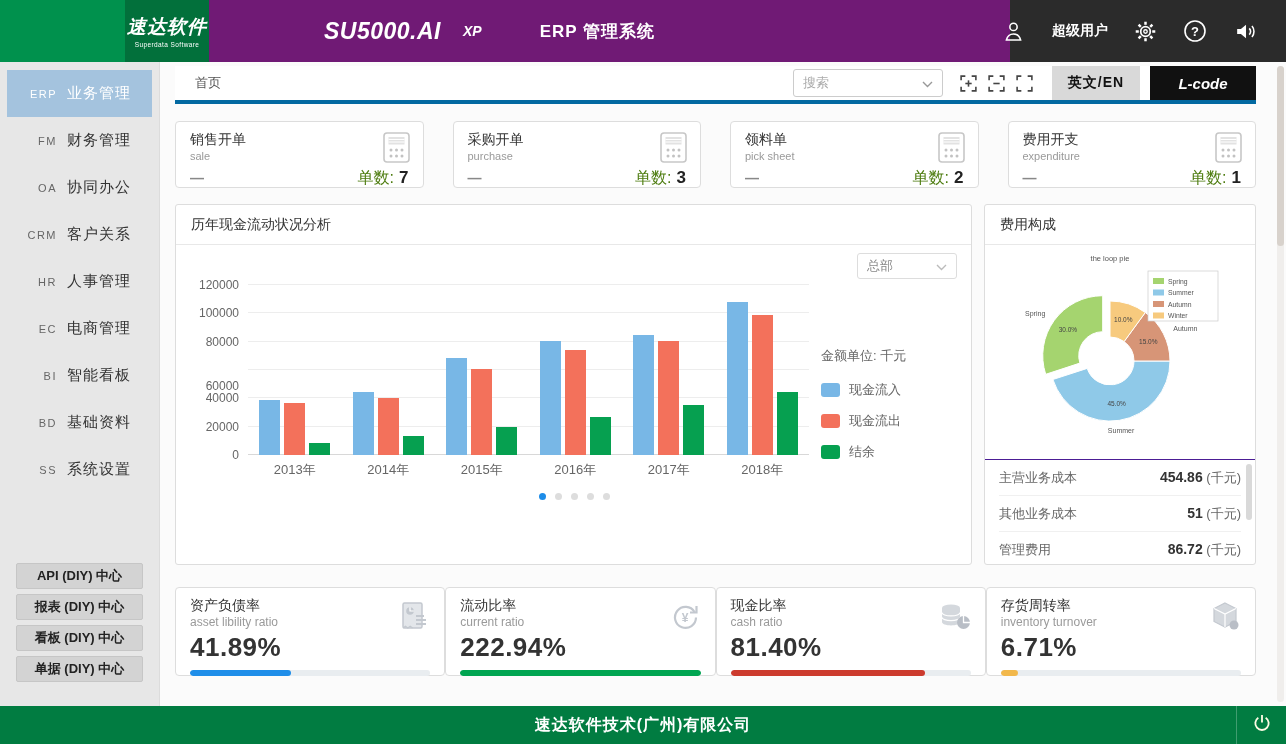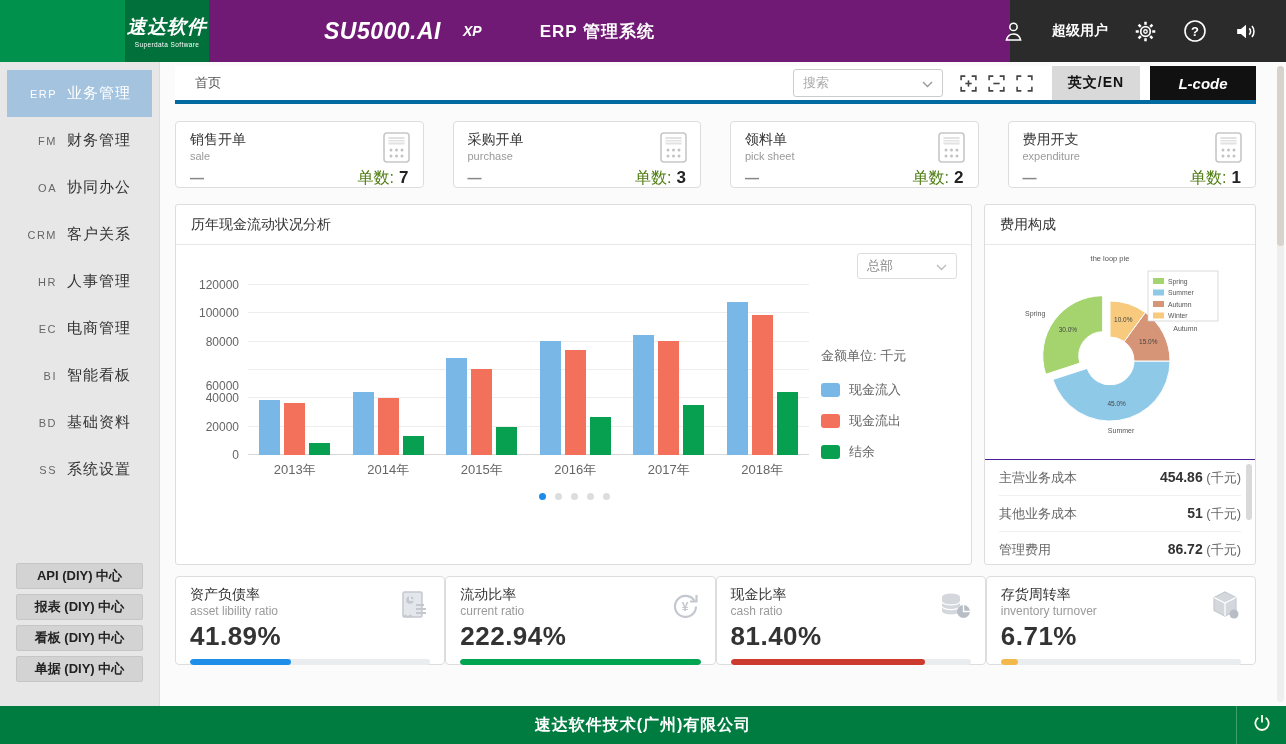--- a/index.html
+++ b/index.html
@@ -111,21 +111,21 @@
   .expense-list { border-top:1px solid #4c1d95; padding:0 14px 6px 14px; position:relative; }
   .exp-row { display:flex; align-items:center; height:36px; border-bottom:1px solid #f0f0f0; }
   .exp-row:last-child { border-bottom:none; }
   .exp-label { font-size:13px; color:#666; }
   .exp-val { margin-left:auto; font-size:13px; color:#333; }
   .exp-val b { font-size:14px; font-weight:bold; }
   .exp-unit { color:#666; }
   .list-scroll { position:absolute; right:3px; top:4px; width:6px; height:56px; background:#d9d9d9; border-radius:3px; }
 
   
-  .kpi-row { display:flex; margin-top:11px;justify-content:center; }
+  .kpi-row { display:flex; margin-top:22px;justify-content:center; }
   .kpi-card { flex:1; background:#fff; border:1px solid #ddd; border-radius:4px; height:89px;
     padding:9px 14px 10px 14px; position:relative; cursor:pointer; }
   .kpi-title { font-size:14px; color:#333; }
   .kpi-sub { font-size:12px; color:#9a9a9a; }
   .kpi-ic { position:absolute; right:12px; top:11px; }
   .kpi-value { font-size:26px; font-weight:bold; color:#333; margin-top:3px; letter-spacing:.5px; }
   .kpi-bar { height:6px; border-radius:3px; background:#e9edf0; margin-top:7px; overflow:hidden; }
   .kpi-fill { height:100%; border-radius:3px; }
 
   

